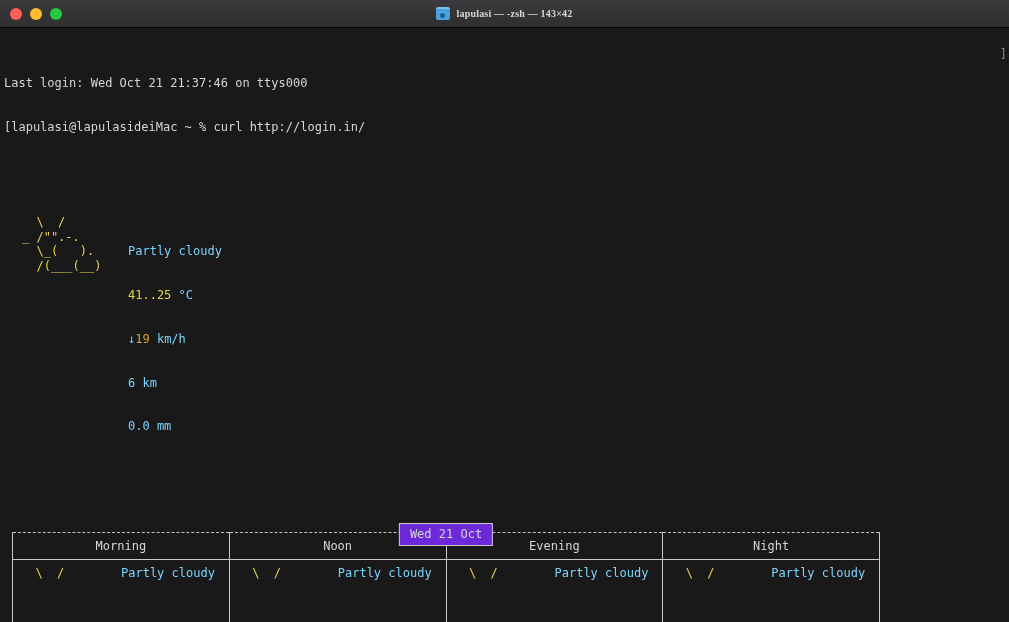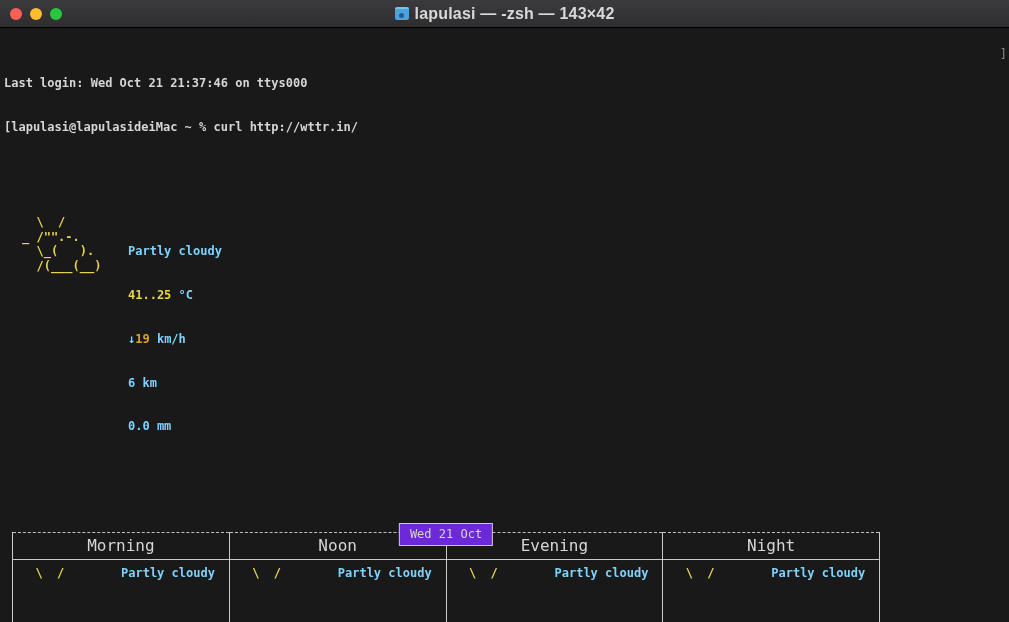--- a/index.html
+++ b/index.html
@@ -45,38 +45,38 @@
     background: #4aa3e0;
     position: relative; display: inline-block;
     border-top: 2px solid #78c3f0;
   }
   .title-icon::after {
     content: ""; position: absolute;
     left: 4px; top: 4px; width: 5px; height: 5px;
     border-radius: 50%; background: #1d5f8f;
   }
   .title-text {
-    font-family: Liberation Sans, sans-serif;
-    font-size: 16px; font-weight: bold; color: #d8d8d8;
+    font-family: Liberation Serif, serif;
+    font-size: 10px; font-weight: bold; color: #d8d8d8;
     letter-spacing: 0.2px;
   }
 
   
   .term {
     flex: 1 1 auto;
     background: #191919;
     color: #d6d6d6;
     font-size: 12px;
     line-height: 14.6px;
     padding: 4px 0 0 4px;
     position: relative;
     white-space: pre;
     overflow: hidden;
   }
-  .line { white-space: pre; font-weight: bold; }
+  .line { white-space: pre; }
   .right-bracket {
     position: absolute; right: 2px; top: 18.5px;
     color: #8a8a8a;
   }
 
   
   .c-white  { color: #7dd3fc; }
   .c-yellow { color: #e8d44d; }
   .c-gold   { color: #d8a520; }
 
@@ -115,21 +115,21 @@
     border: 1px solid #c9c9c9;
     padding: 0;
     vertical-align: top;
   }
   table.fc thead th {
     border-top: 1px dashed #c0c0c0;
     border-bottom: 1px dashed #c0c0c0;
     text-align: center;
     font-weight: normal;
     color: #d6d6d6;
-    font-size: 16px;
+    font-size: 12px;
     height: 26px;
     line-height: 26px;
   }
   table.fc tbody td {
     border-bottom: 1px dashed #c0c0c0;
     height: 92px;
     padding: 6px 0 4px 0;
   }
   .cell {
     display: flex;
@@ -153,21 +153,21 @@
     </div>
     <div class="title-center">
       <span class="title-icon"></span>
       <span class="title-text">lapulasi — -zsh — 143×42</span>
     </div>
   </div>
 
   <div class="term">
 
     <div class="line">Last login: Wed Oct 21 21:37:46 on ttys000</div>
-    <div class="line">[lapulasi@lapulasideiMac ~ % curl http://wttr.in/</div>
+    <div class="line">[lapulasi@lapulasideiMac ~ % curl http://login.in/</div>
     <span class="right-bracket">]</span>
 
     
     <div class="current">
       <div class="art c-yellow" id="cur-art"><div class="line">  \  /       </div><div class="line">_ /"".-.     </div><div class="line">  \_(   ).   </div><div class="line">  /(___(__)  </div></div>
       <div class="info">
         <div class="line"><span class="c-white">Partly cloudy</span></div>
         <div class="line"><span class="c-yellow">41..25</span><span class="c-white"> °C</span></div>
         <div class="line"><span class="c-white">↓</span><span class="c-gold">19</span><span class="c-white"> km/h</span></div>
         <div class="line"><span class="c-white">6 km</span></div>

